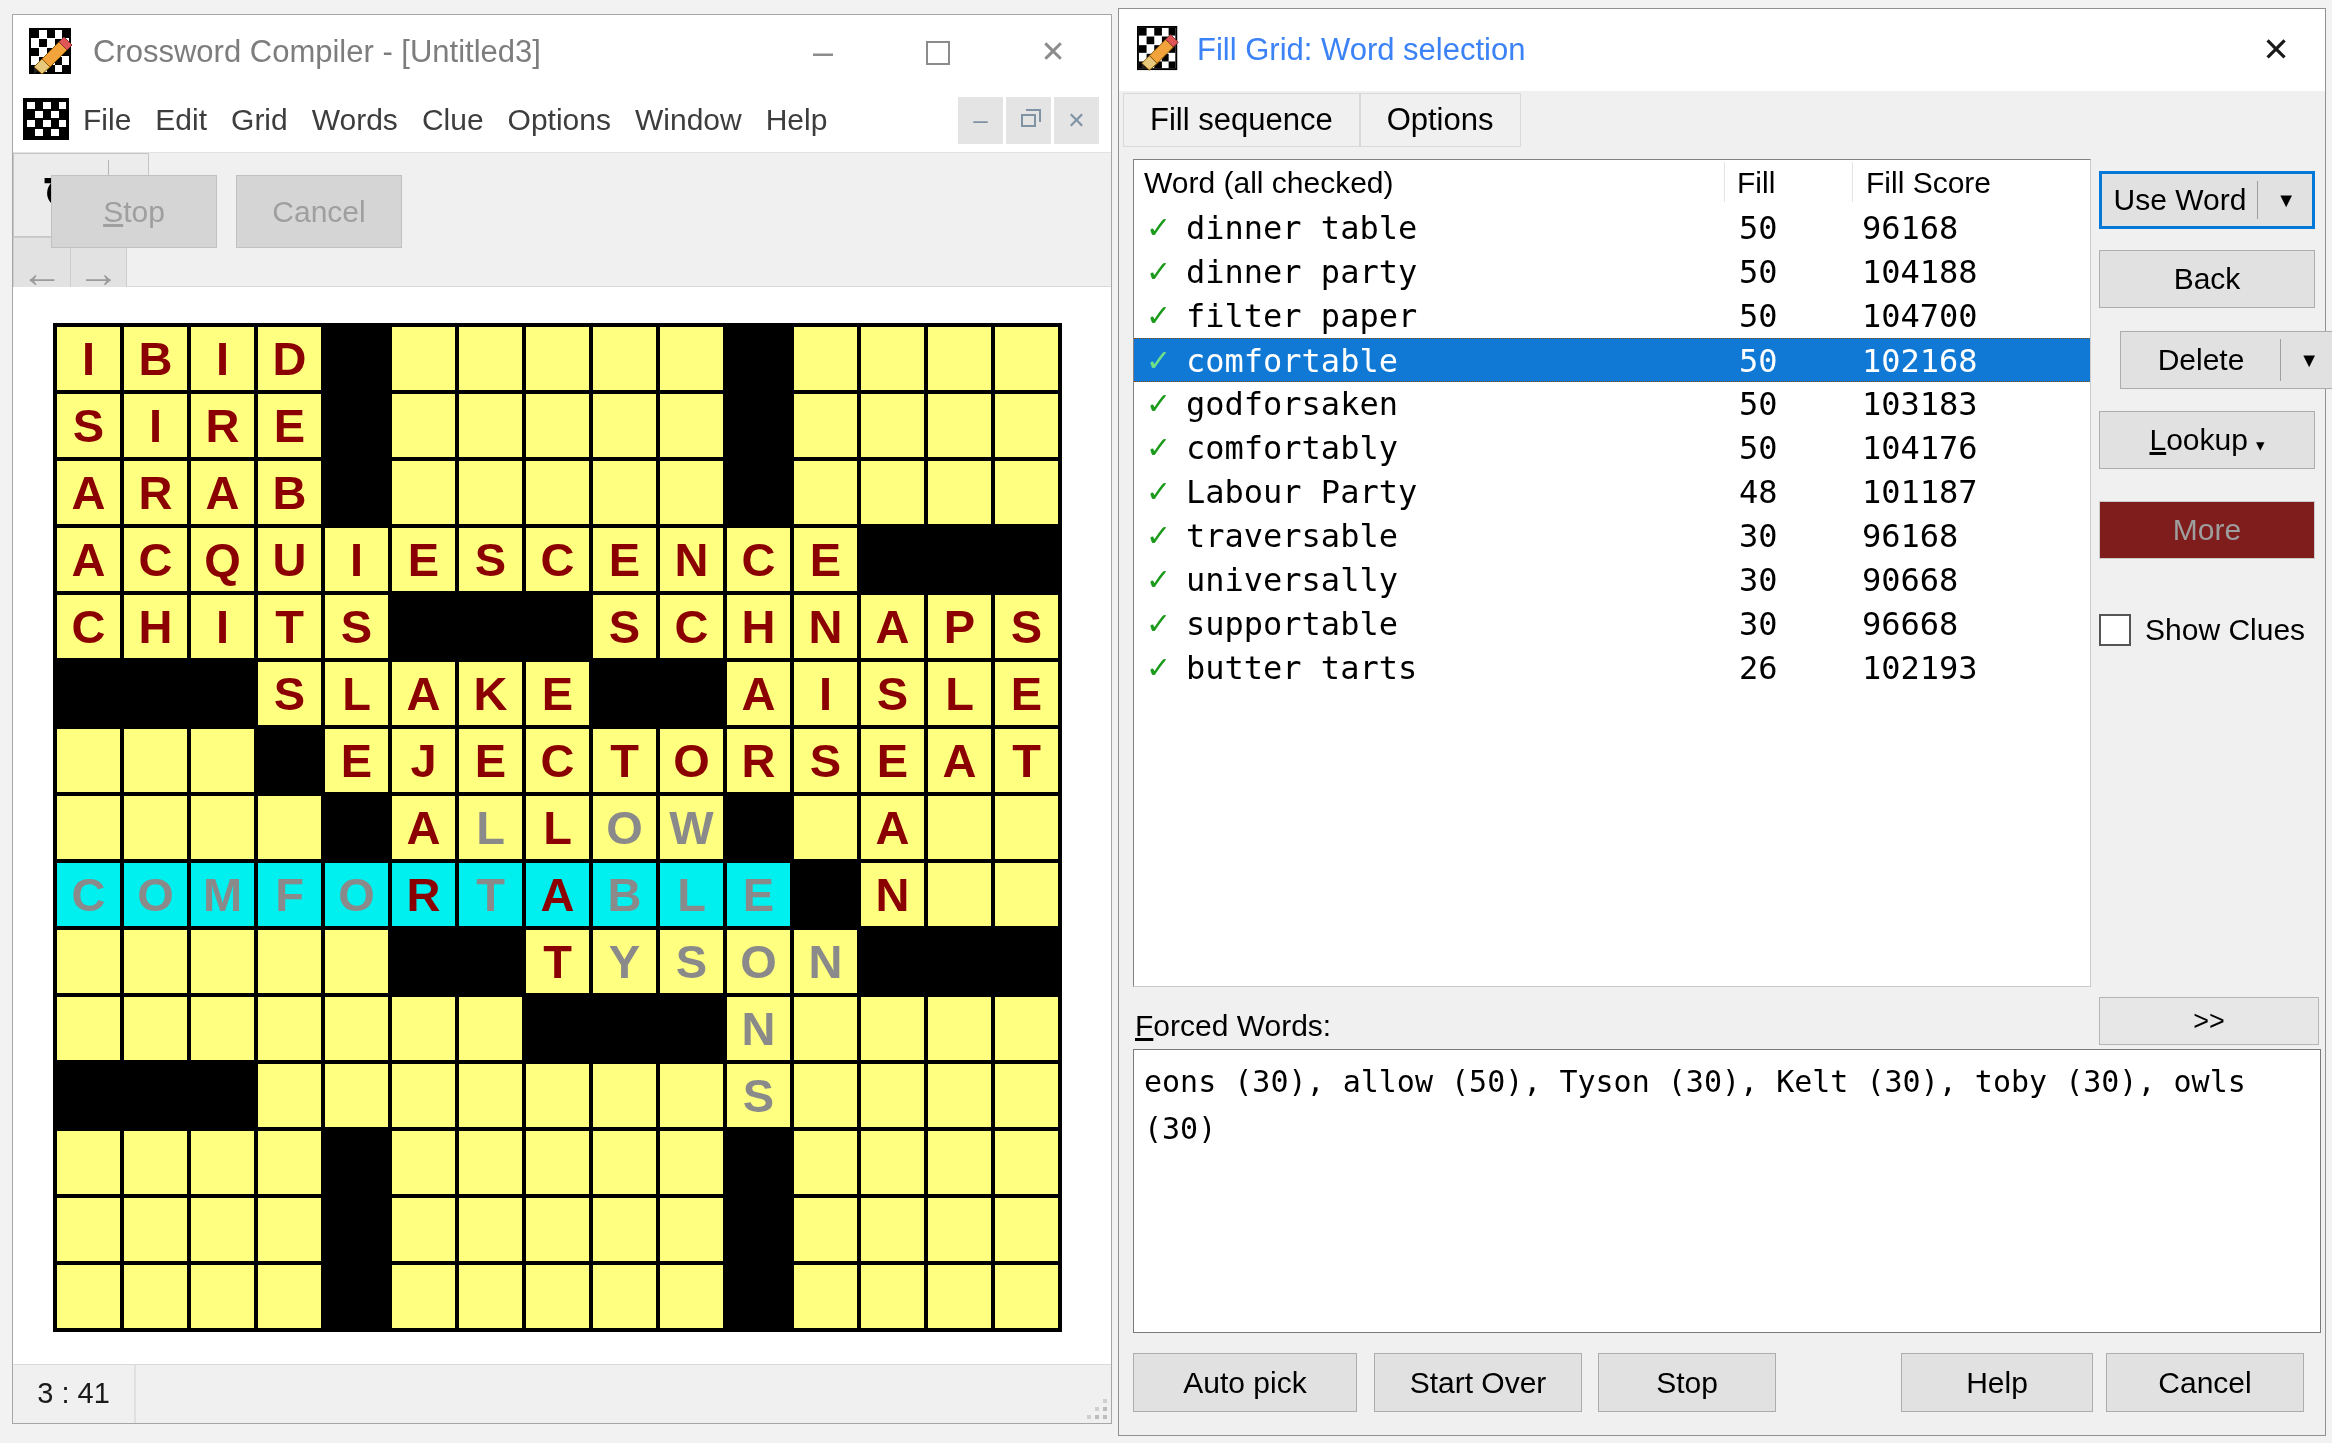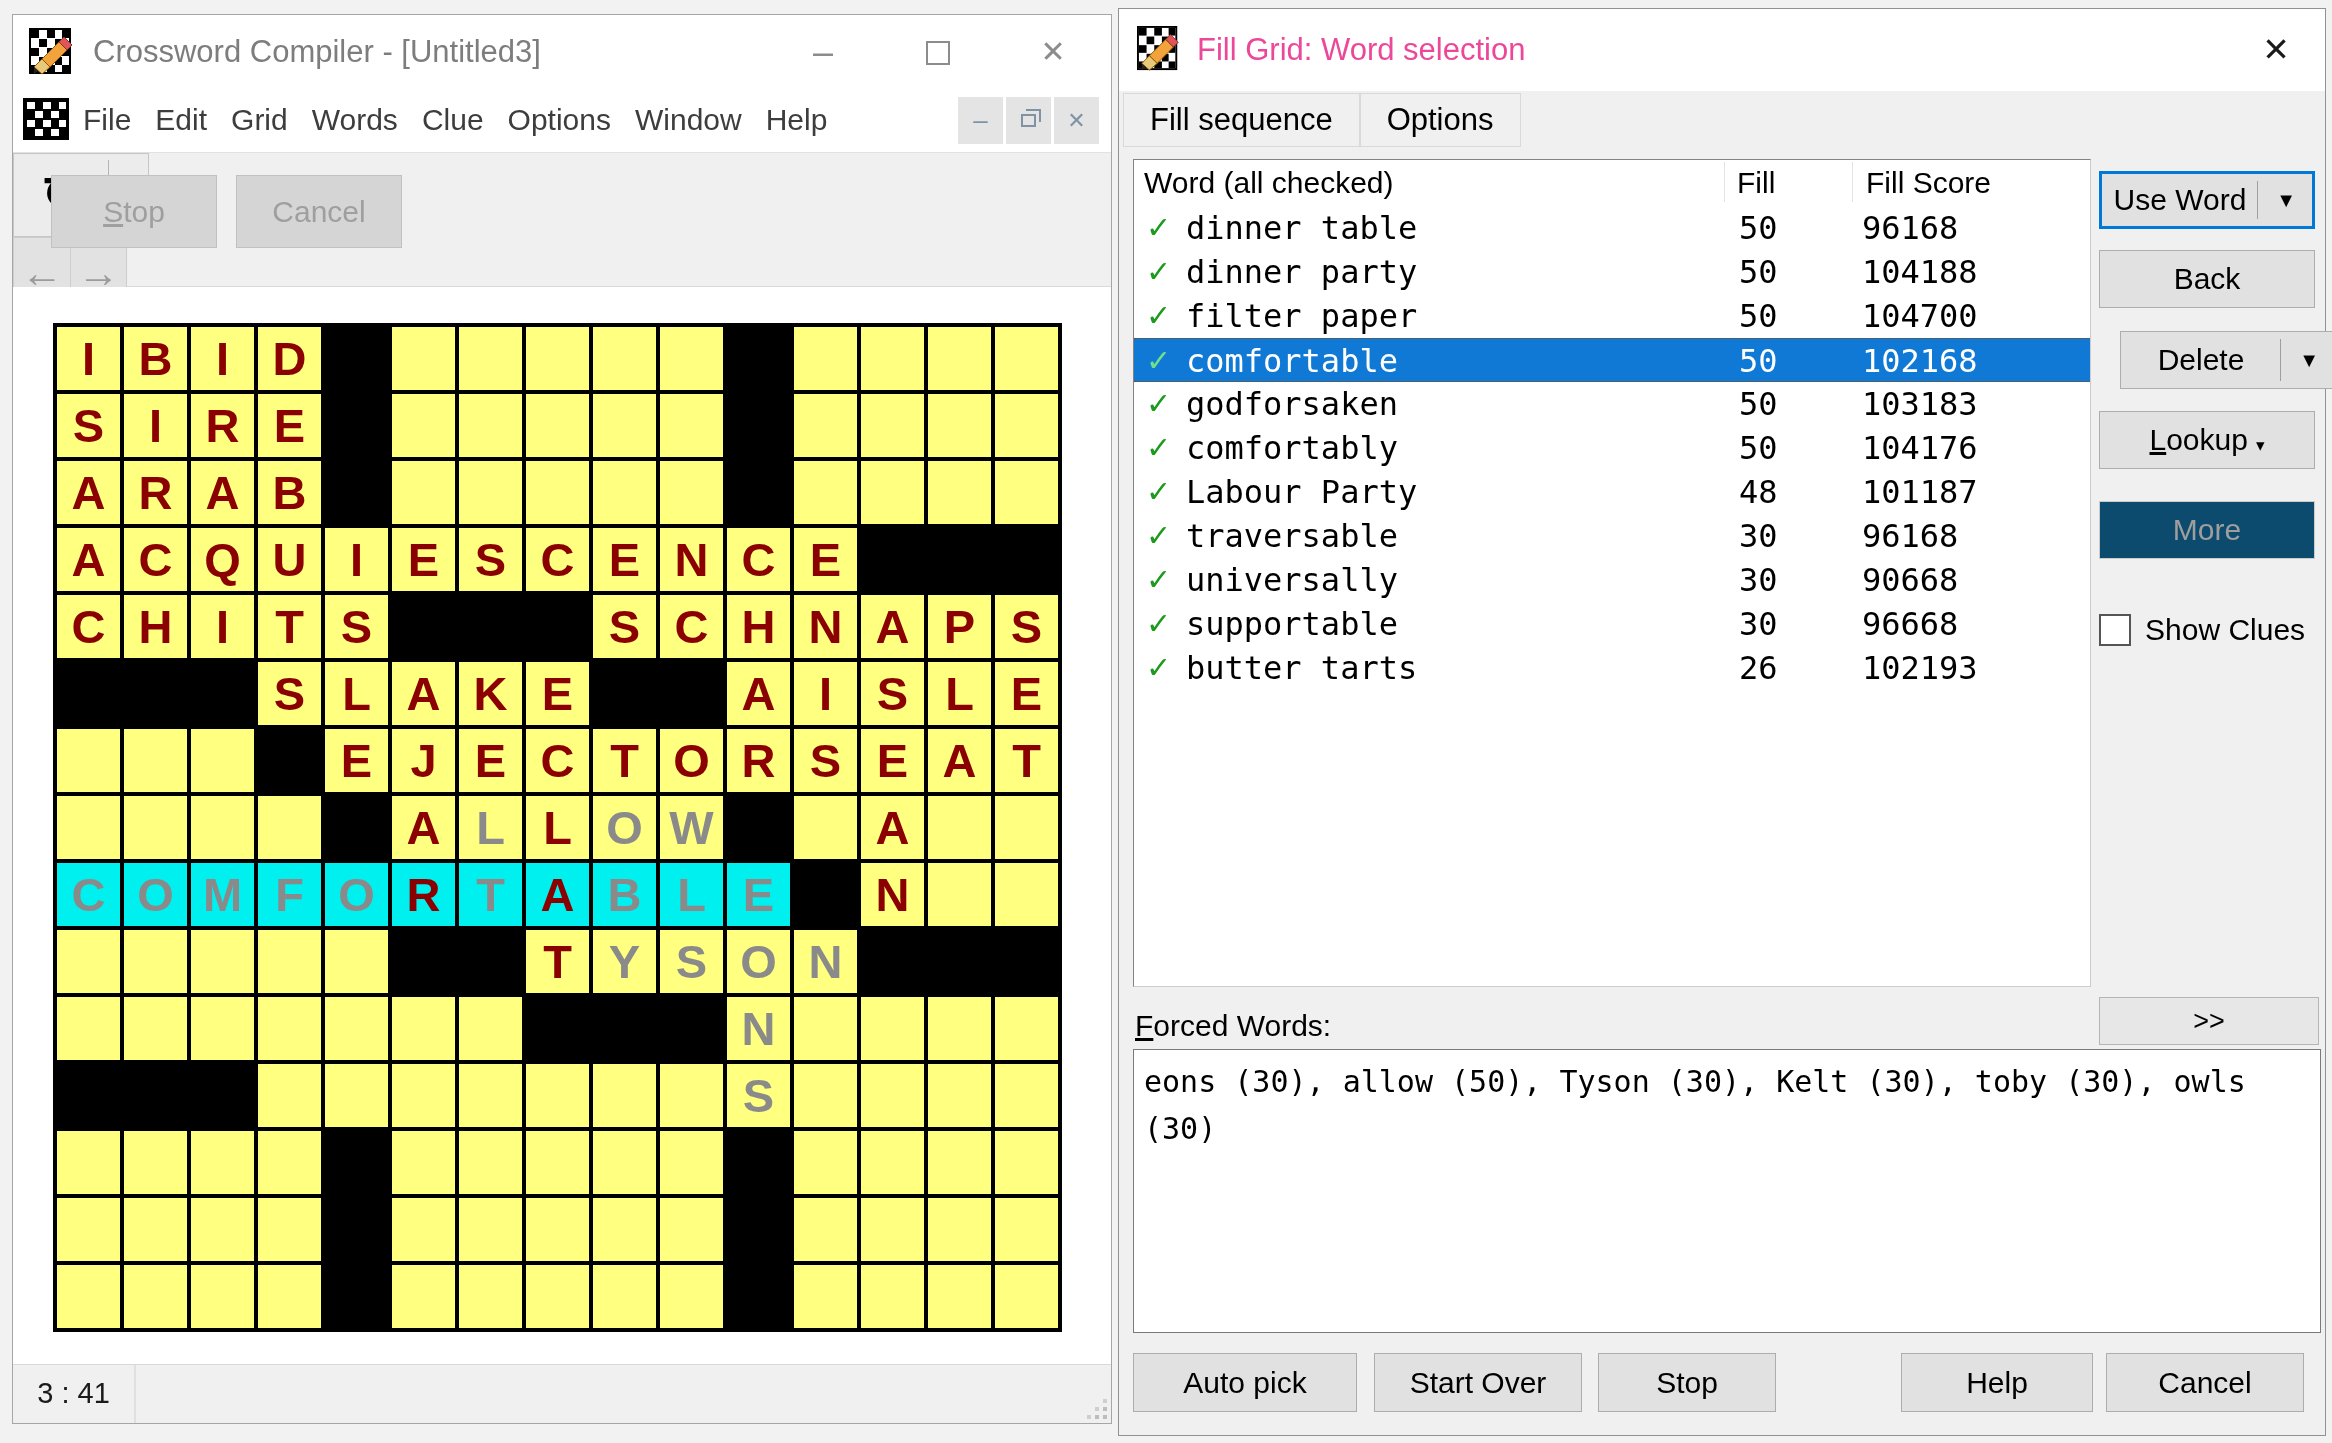--- a/index.html
+++ b/index.html
@@ -58,21 +58,21 @@
                  border-right:2px solid #e0e0e0; }
   .status-msg { position:absolute; left:142px; top:0; line-height:57px; }
   .grip { position:absolute; right:4px; bottom:4px; width:4px; height:4px; background:#bdbdbd;
           box-shadow:-8px 0 #bdbdbd, 0 -8px #bdbdbd, -8px -8px #cfcfcf, -16px 0 #cfcfcf, 0 -16px #cfcfcf; }
 
   
   .dialog { position:absolute; left:1118px; top:8px; width:1208px; height:1428px;
             background:#f0f0f0; border:1px solid #919191; }
   .dlg-titlebar { position:absolute; left:0; top:0; right:0; height:82px; background:#fff; }
   .dlg-icon { position:absolute; left:18px; top:17px; }
-  .dlg-title { position:absolute; left:78px; top:0; line-height:82px; font-size:31px; color:#ec4899; white-space:nowrap; }
+  .dlg-title { position:absolute; left:78px; top:0; line-height:82px; font-size:31px; color:#3b82f6; white-space:nowrap; }
   .dlg-close { position:absolute; right:14px; top:0; width:70px; height:82px; line-height:82px;
                text-align:center; font-size:33px; color:#1a1a1a; }
   .tabs { position:absolute; left:4px; top:84px; display:flex; align-items:flex-end; }
   .tab { font-size:31px; color:#000; border:1px solid #d9d9d9; background:#f0f0f0;
          padding:0 26px; height:54px; line-height:52px; }
   .tab.active { background:#fff; border-bottom:1px solid #fff; height:62px; line-height:58px; z-index:2; }
 
   .listbox { position:absolute; left:14px; top:150px; width:958px; height:828px; background:#fff;
              border:1px solid #828282; border-right-color:#cccccc; border-bottom-color:#cccccc; }
   .list-header { position:relative; height:46px; font-size:30px; color:#000; }
@@ -90,21 +90,21 @@
   .row-score { position:absolute; left:605px; top:3px; }
   .row-fill { position:absolute; left:728px; top:3px; }
 
   .side-btn { position:absolute; left:980px; width:216px; height:58px; background:#e1e1e1;
               border:1px solid #adadad; font-size:30px; color:#000;
               display:flex; align-items:center; justify-content:center; }
   .btn-useword { top:162px; border:3px solid #0078d7; }
   .btn-back { top:241px; }
   .btn-delete { top:322px;margin-left:21px; }
   .btn-lookup { top:402px; }
-  .btn-more { top:492px; background:#0c4a6e; border:1px solid #cccccc; color:#9e9e9e; }
+  .btn-more { top:492px; background:#7f1d1d; border:1px solid #cccccc; color:#9e9e9e; }
   .split-bar { position:absolute; right:54px; top:7px; bottom:7px; width:1px; background:#9f9f9f; }
   .split-arrow { position:absolute; right:16px; top:50%; transform:translateY(-50%); font-size:20px; color:#000; }
   .split-label { margin-right:54px; }
   .lookup-caret { font-size:17px; margin-left:8px; margin-top:10px; }
   .show-clues { position:absolute; left:980px; top:604px; display:flex; align-items:center; }
   .checkbox { width:32px; height:32px; background:#fff; border:2px solid #555; }
   .checkbox-label { margin-left:14px; font-size:30px; color:#000; }
 
   .forced-label { position:absolute; left:16px; top:1000px; font-size:30px; color:#000; }
   .btn-expand { position:absolute; left:980px; top:988px; width:220px; height:48px; background:#e7e7e7;

